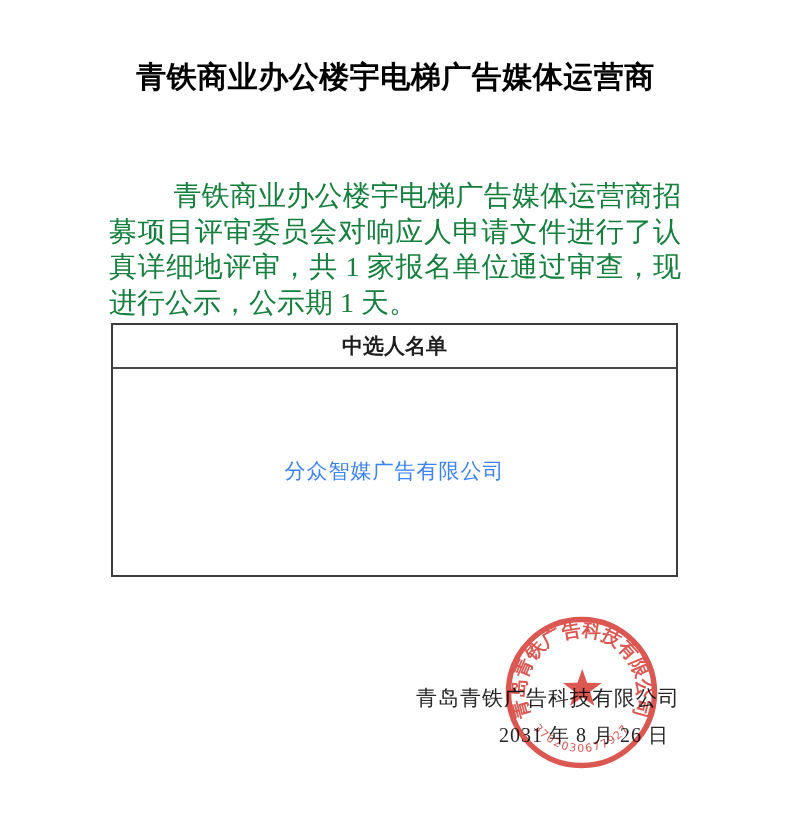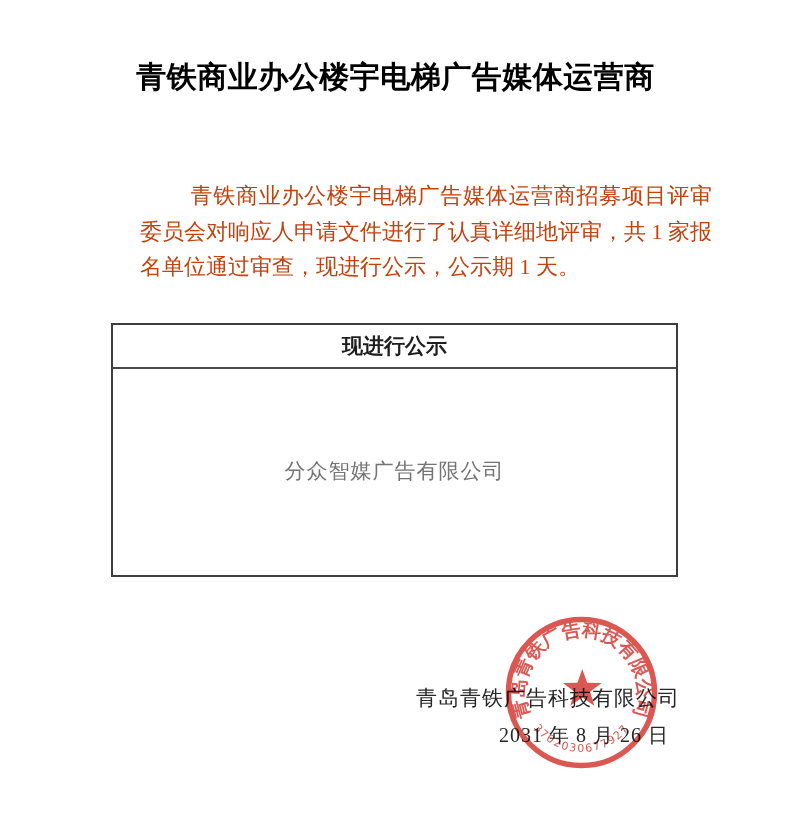--- a/index.html
+++ b/index.html
@@ -17,26 +17,25 @@
     text-align: center;
     font-size: 30px;
     font-weight: bold;
     line-height: 41px;
     letter-spacing: 0.5px;
     color: #000000;
   }
   .body-paragraph {
     position: absolute;
     top: 178px; left: 109px; width: 572px;
-    font-size: 22px;
+    font-size: 28px;
     line-height: 35.5px;
     text-align: justify;
     text-indent: 2.3em;
-    color: #c2410c;
-    margin-left: 31px;
+    color: #15803d;
   }
   .result-table {
     position: absolute;
     left: 111px; top: 323px;
     width: 567px; height: 254px;
     border: 2px solid #3d3d3d;
     background: #fff;
   }
   .result-table .thead {
     height: 44px;
@@ -44,21 +43,21 @@
     display: flex; align-items: center; justify-content: center;
     font-size: 21px;
     font-weight: bold;
     color: #1e1e1e;
   }
   .result-table .tcell {
     height: 204px;
     display: flex; align-items: center; justify-content: center;
     font-size: 21px;
     letter-spacing: 1px;
-    color: #737373;
+    color: #3b82f6;
   }
   .sig-company {
     position: absolute;
     top: 684px; right: 111px;
     font-size: 21px;
     letter-spacing: 1px;
     color: #262626;
   }
   .sig-date {
     position: absolute;
@@ -78,21 +77,21 @@
 </head>
 <body>
 
 <h1 class="doc-title">
   <span>青铁商业办公楼宇电梯广告媒体运营商</span><br>
 </h1>
 
 <p class="body-paragraph">青铁商业办公楼宇电梯广告媒体运营商招募项目评审委员会对响应人申请文件进行了认真详细地评审，共 1 家报名单位通过审查，现进行公示，公示期 1 天。</p>
 
 <div class="result-table">
-  <div class="thead">现进行公示</div>
+  <div class="thead">中选人名单</div>
   <div class="tcell">分众智媒广告有限公司</div>
 </div>
 
 <div class="sig-company">青岛青铁广告科技有限公司</div>
 
 <div class="sig-date">2031 年 8 月 26 日</div>
 
 <svg class="stamp" viewBox="0 0 200 200" xmlns="http://www.w3.org/2000/svg" aria-hidden="true">
   <defs>
     <path id="sealTopArc" d="M 34.7,130.4 A 72,72 0 1 1 165.3,130.4"></path>

